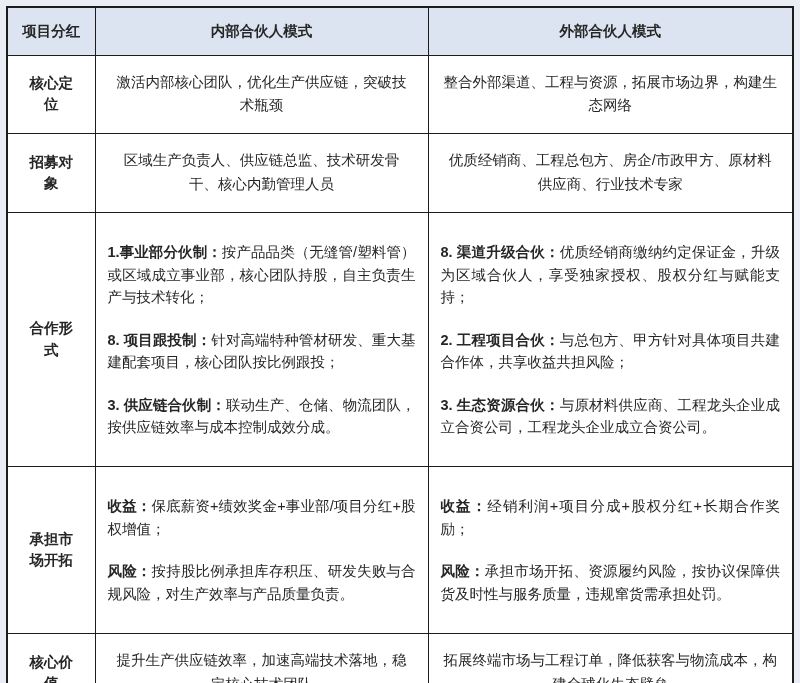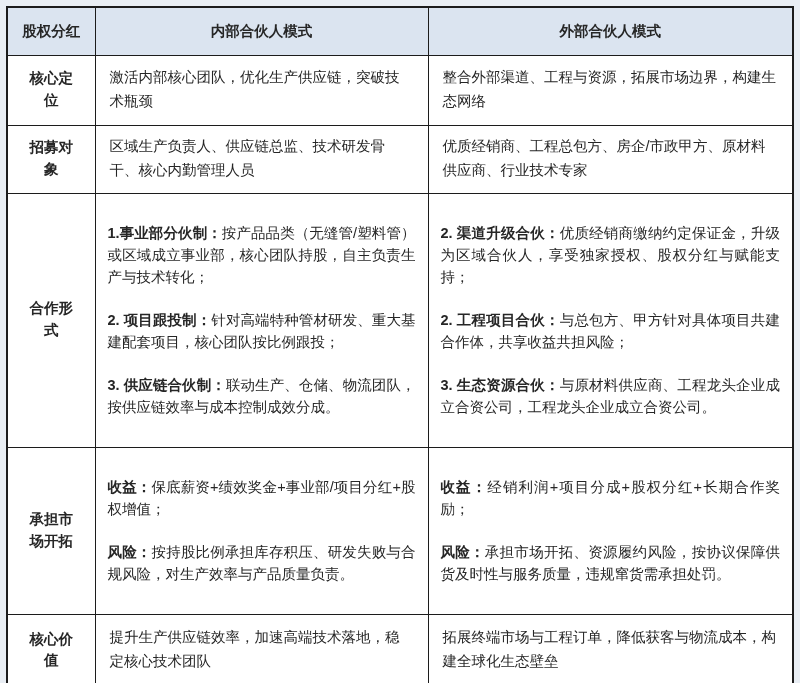--- a/index.html
+++ b/index.html
@@ -43,22 +43,22 @@
     padding: 4px 6px;
   }
   td.rowlabel {
     font-weight: bold;
     font-size: 15px;
     text-align: center;
     padding: 4px 20px;
     line-height: 1.5;
   }
   td.centercell {
-    text-align: left;
-    padding: 6px 14px;
+    text-align: center;
+    padding: 15px 14px;
     line-height: 1.65;
   }
   td.listcell {
     text-align: justify;
     padding: 8px 12px;
     line-height: 1.55;
   }
   td.listcell p {
     margin: 20px 0;
   }
@@ -77,21 +77,21 @@
 
 <div class="page">
   <table class="cmp">
     <colgroup>
       <col class="c-dim">
       <col class="c-int">
       <col class="c-ext">
     </colgroup>
     <thead>
       <tr>
-        <th class="hdr">股权分红</th>
+        <th class="hdr">项目分红</th>
         <th class="hdr">内部合伙人模式</th>
         <th class="hdr">外部合伙人模式</th>
       </tr>
     </thead>
     <tbody>
       <tr class="r-pos">
         <td class="rowlabel">核心定位</td>
         <td class="centercell">激活内部核心团队，优化生产供应链，突破技术瓶颈</td>
         <td class="centercell">整合外部渠道、工程与资源，拓展市场边界，构建生态网络</td>
       </tr>
@@ -99,25 +99,25 @@
       <tr class="r-target">
         <td class="rowlabel">招募对象</td>
         <td class="centercell">区域生产负责人、供应链总监、技术研发骨干、核心内勤管理人员</td>
         <td class="centercell">优质经销商、工程总包方、房企/市政甲方、原材料供应商、行业技术专家</td>
       </tr>
 
       <tr class="r-form">
         <td class="rowlabel">合作形式</td>
         <td class="listcell">
           <p><b>1.事业部分伙制：</b><span>按产品品类（无缝管/塑料管）或区域成立事业部，核心团队持股，自主负责生产与技术转化；</span></p>
-          <p><b>2. 项目跟投制：</b><span>针对高端特种管材研发、重大基建配套项目，核心团队按比例跟投；</span></p>
+          <p><b>8. 项目跟投制：</b><span>针对高端特种管材研发、重大基建配套项目，核心团队按比例跟投；</span></p>
           <p><b>3. 供应链合伙制：</b><span>联动生产、仓储、物流团队，按供应链效率与成本控制成效分成。</span></p>
         </td>
         <td class="listcell">
-          <p><b>2. 渠道升级合伙：</b><span>优质经销商缴纳约定保证金，升级为区域合伙人，享受独家授权、股权分红与赋能支持；</span></p>
+          <p><b>8. 渠道升级合伙：</b><span>优质经销商缴纳约定保证金，升级为区域合伙人，享受独家授权、股权分红与赋能支持；</span></p>
           <p><b>2. 工程项目合伙：</b><span>与总包方、甲方针对具体项目共建合作体，共享收益共担风险；</span></p>
           <p><b>3. 生态资源合伙：</b><span>与原材料供应商、工程龙头企业成立合资公司，工程龙头企业成立合资公司。</span></p>
         </td>
       </tr>
 
       <tr class="r-risk">
         <td class="rowlabel">承担市场开拓</td>
         <td class="listcell">
           <p><b>收益：</b><span>保底薪资+绩效奖金+事业部/项目分红+股权增值；</span></p>
           <p><b>风险：</b><span>按持股比例承担库存积压、研发失败与合规风险，对生产效率与产品质量负责。</span></p>

